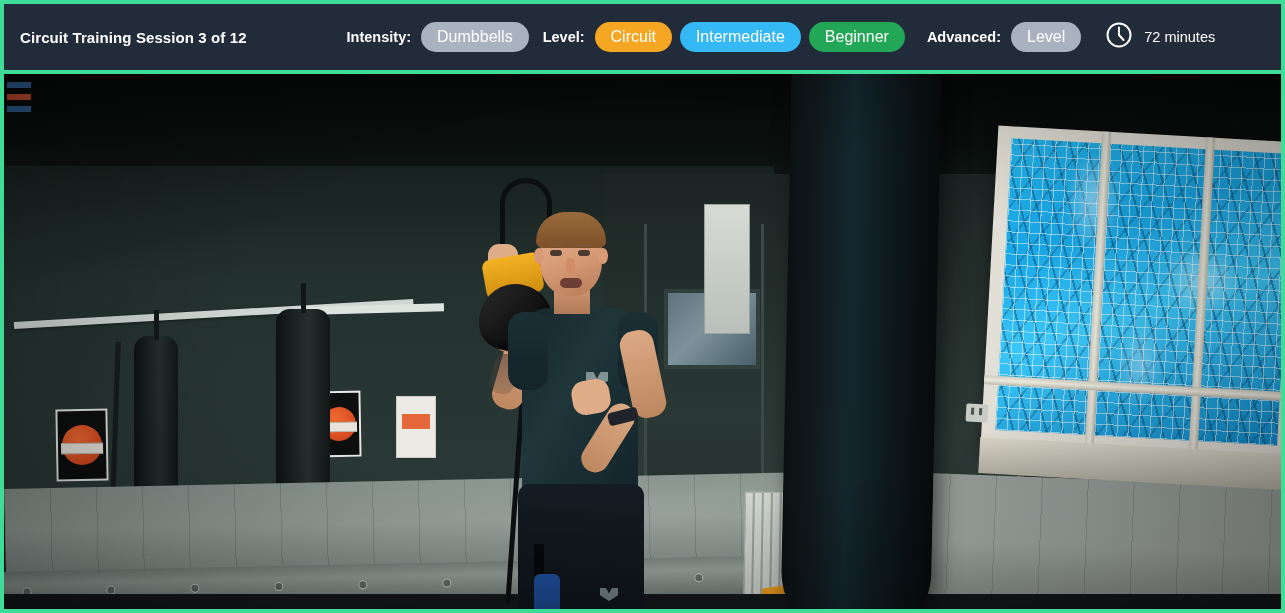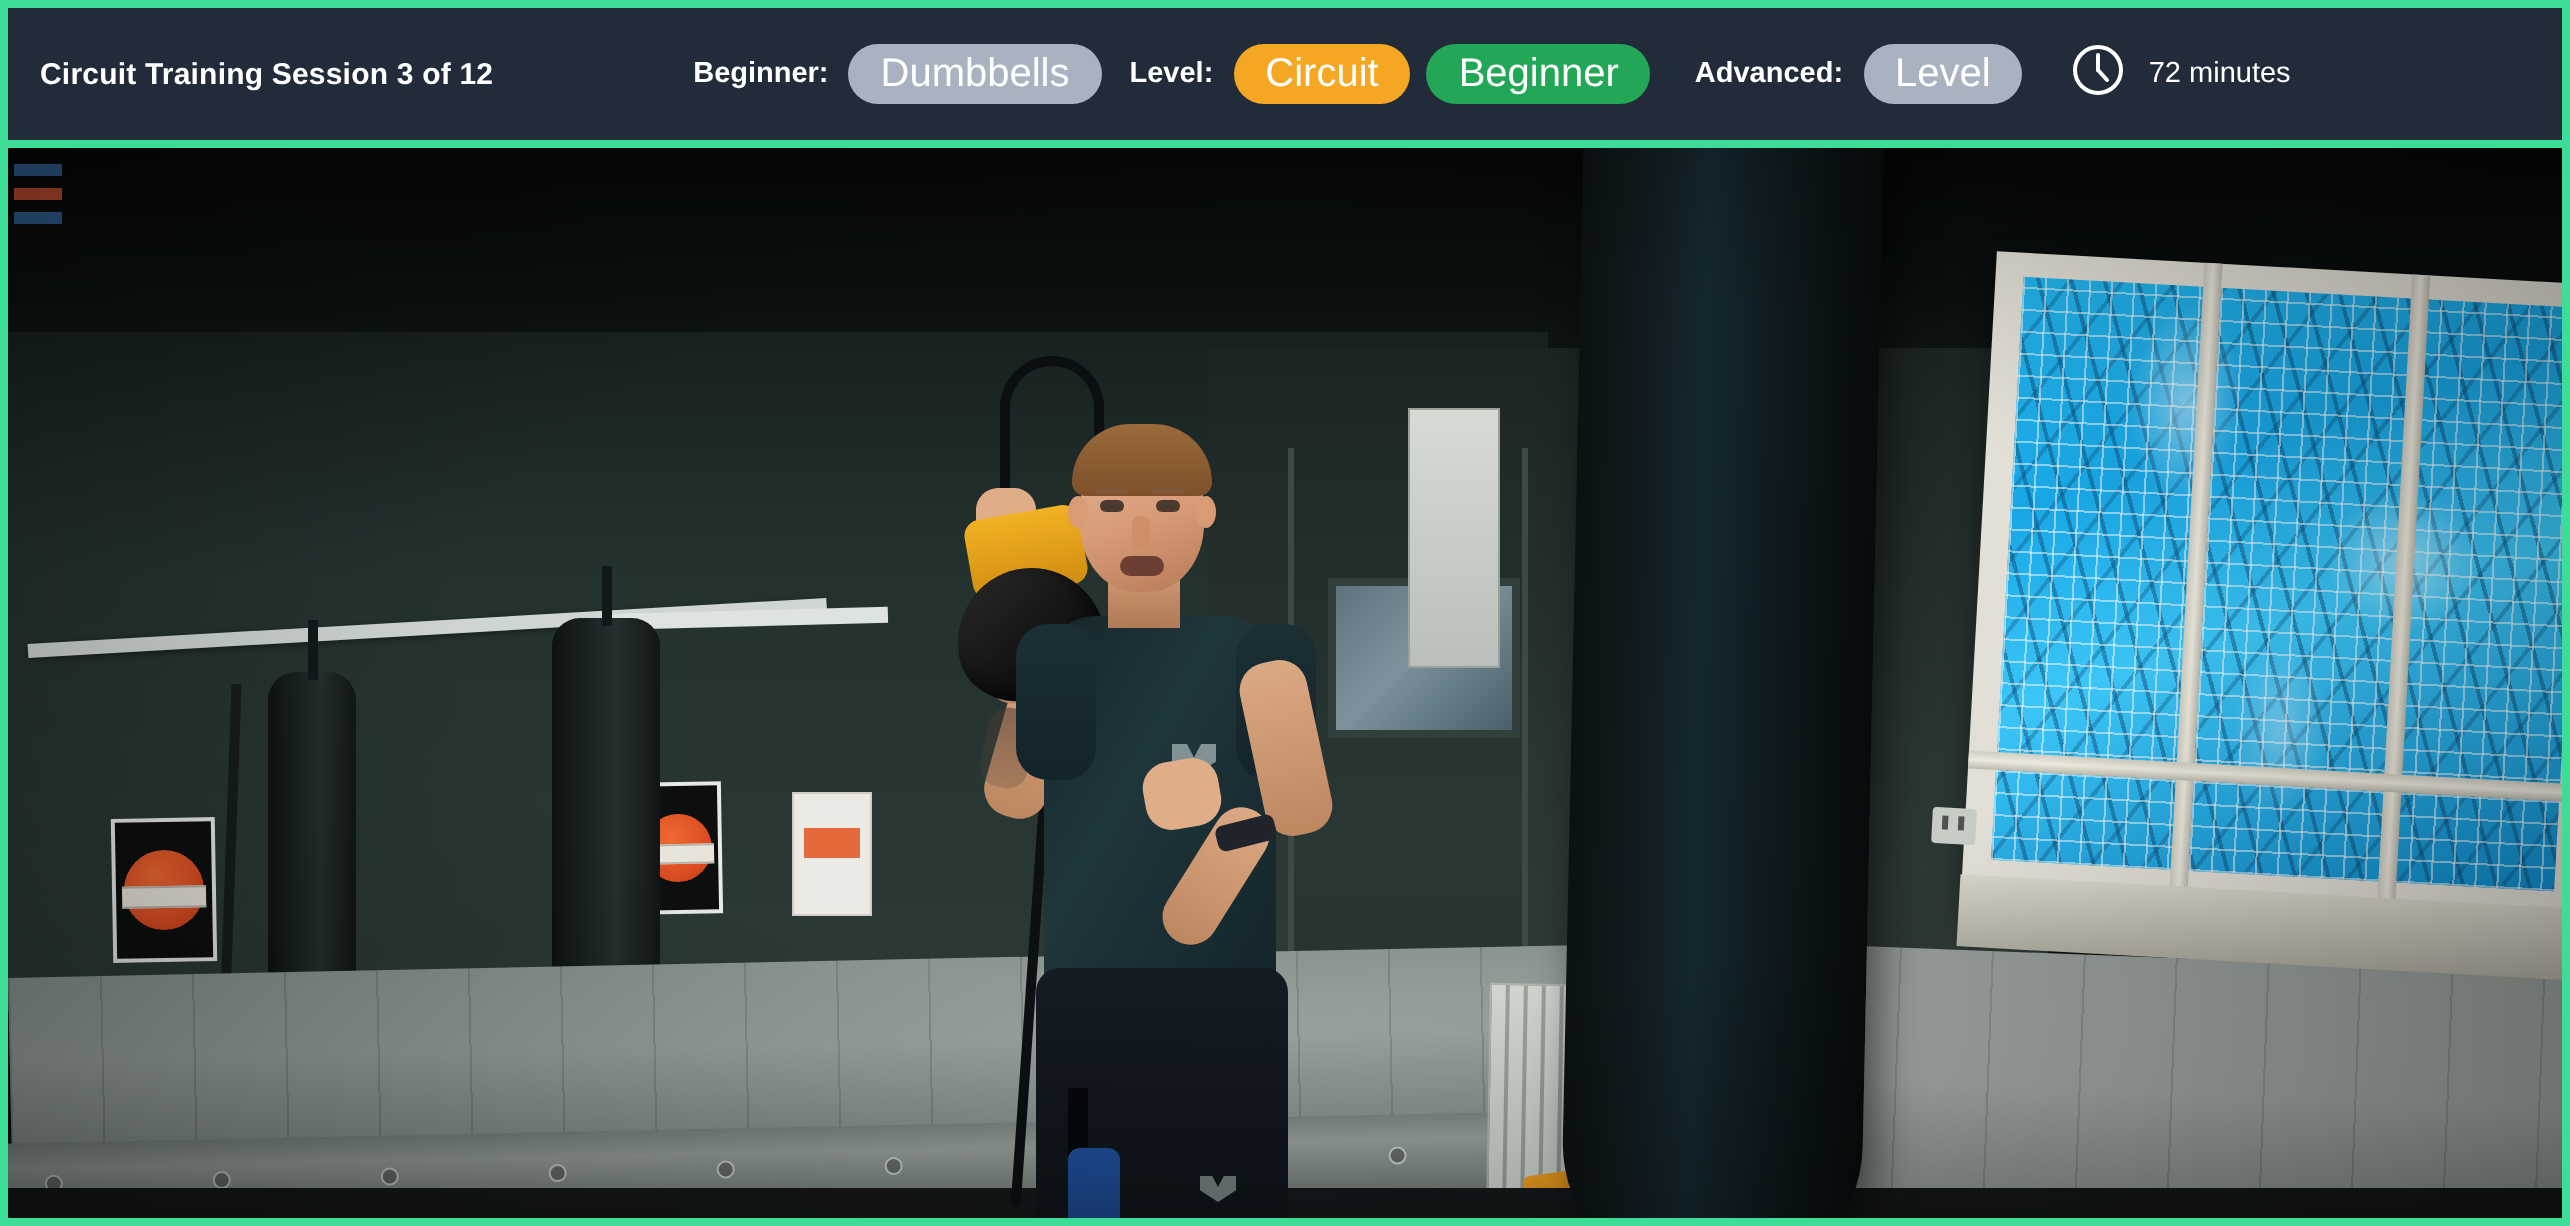--- a/index.html
+++ b/index.html
@@ -56,21 +56,21 @@
     margin-right: 2px;
   }
 
   .pill {
     display: inline-flex;
     align-items: center;
     justify-content: center;
     height: 30px;
     padding: 0 16px;
     border-radius: 16px;
-    font-size: 20px;
+    font-size: 16px;
     color: #ffffff;
     line-height: 1;
   }
 
   .pill-neutral { background: #a8b2c1; color: #ffffff; }
   .pill-beginner { background: #f5a623; }
   .pill-intermediate { background: #35b9f5; }
   .pill-advanced { background: #22a757; }
 
   .spacer-sm { width: 14px; }
@@ -522,29 +522,30 @@
 </head>
 <body>
 
 <div id="app">
 
   <div class="header">
 
     <div class="session-title">Circuit Training Session 3 of 12</div>
 
     <div class="meta-group">
-      <span class="meta-label">Beginner:</span>
+      <span class="meta-label">Intensity:</span>
       <span class="pill pill-neutral">Dumbbells</span>
     </div>
 
     <div class="spacer-sm"></div>
 
     <div class="meta-group">
       <span class="meta-label">Level:</span>
       <span class="pill pill-beginner">Circuit</span>
+      <span class="pill pill-intermediate">Intermediate</span>
       <span class="pill pill-advanced">Beginner</span>
     </div>
 
     <div class="spacer-md"></div>
 
     <div class="meta-group">
       <span class="meta-label">Advanced:</span>
       <span class="pill pill-neutral">Level</span>
     </div>
 

